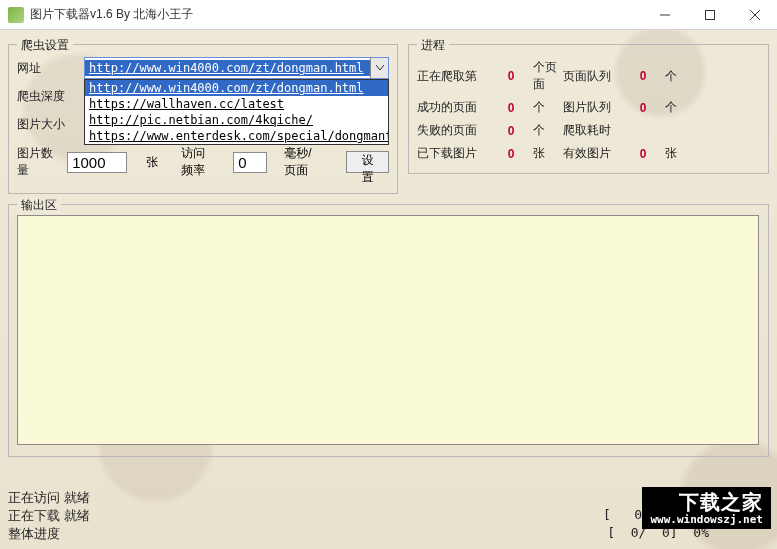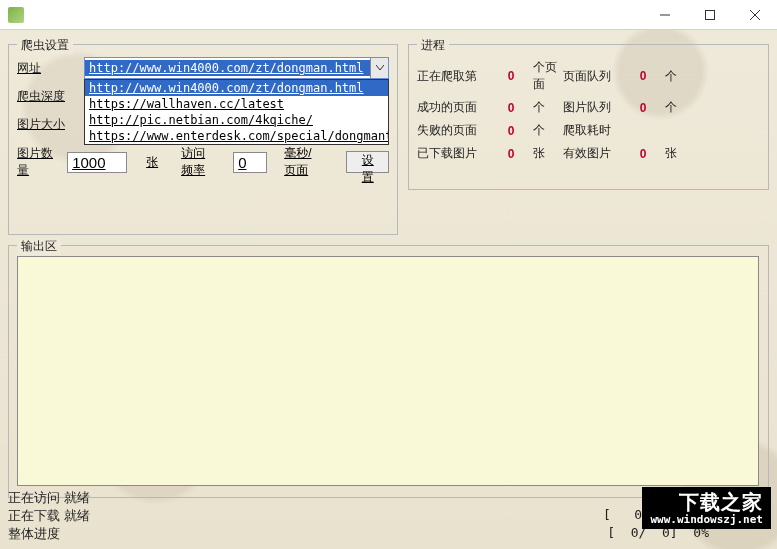--- a/index.html
+++ b/index.html
@@ -54,22 +54,22 @@
     background: transparent;
   }
   .groupbox > .legend {
     position: absolute;
     top: -8px; left: 8px;
     padding: 0 4px;
     background: #efe9d9;
     color: #222;
   }
   .top-row { display: flex; gap: 10px; }
-  .crawler-box { flex: 0 0 390px; height: 191px; text-decoration: underline; }
-  .progress-box { flex: 1; height: 146px; }
+  .crawler-box { flex: 0 0 390px; height: 150px; }
+  .progress-box { flex: 1; height: 130px; }
   .row { display: flex; align-items: center; height: 26px; margin-bottom: 2px; gap: 13px; }
   .lbl { width: 54px; color: #222; }
   .field {
     border: 1px solid #8a8a8a;
     background: #fff;
     height: 21px;
     padding: 0 4px;
     font-family: inherit;
     font-size: 15px;
   }
@@ -171,20 +171,21 @@
   }
   .watermark .big { font-size: 20px; font-weight: bold; letter-spacing: 1px; font-family: "SimHei","Microsoft YaHei"; }
   .watermark .small { font-size: 11px; font-family: Consolas, monospace; font-weight: bold; }
   .hidden-label { color:#222; }
 </style>
 </head>
 <body>
 
 <div class="titlebar">
   <div class="app-icon"></div>
+  <div class="title">图片下载器v1.6 By 北海小王子</div>
   <div class="spacer"></div>
   <div class="winbtn">
     <svg width="10" height="10">
         <path d="M0 5 H10" stroke="#333" stroke-width="1"></path>
       </svg>
   </div>
   <div class="winbtn">
     <svg width="10" height="10">
         <rect x="0.5" y="0.5" width="9" height="9" fill="none" stroke="#333"></rect>
       </svg>

